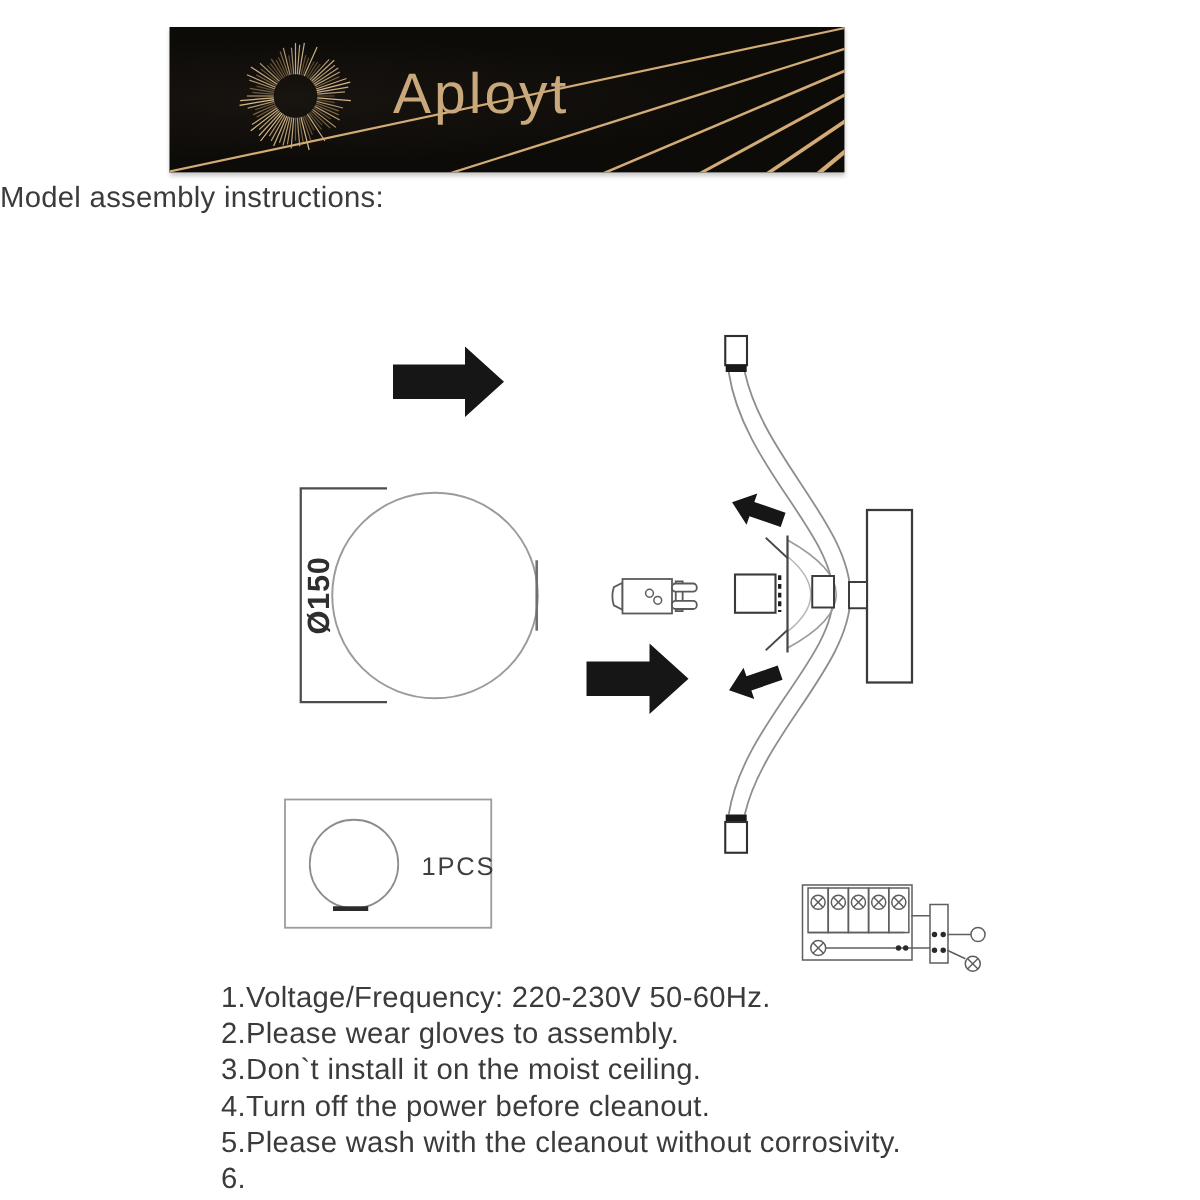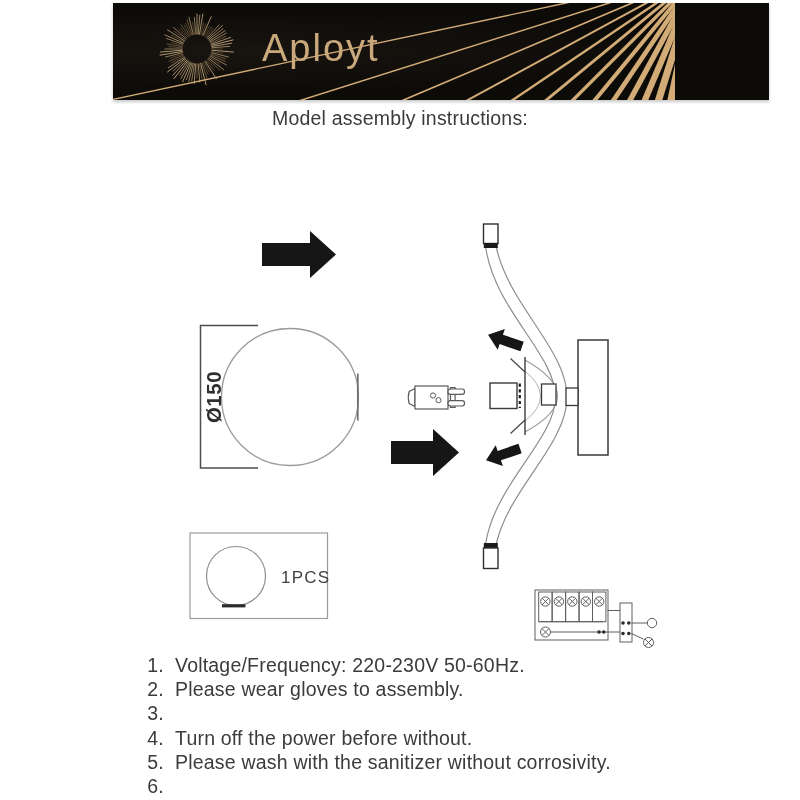--- a/index.html
+++ b/index.html
@@ -2,45 +2,45 @@
 <html style="--banner-bg: #0d0b08; --gold: #c9a87c; --ink: #3b3b3b;"><head>
 <meta charset="utf-8">
 <style>
   html,body{margin:0;padding:0;background:#fff;}
   .page{
     position:relative;width:800px;height:800px;background:#fff;overflow:hidden;
     font-family:"Liberation Sans",sans-serif;
   }
   
   .banner{
-    position:absolute;left:113px;top:3px;width:656px;height:97px;
+    position:absolute;left:113px;top:18px;width:450px;height:97px;
     background:radial-gradient(ellipse at 18% 50%, #181410 0%, var(--banner-bg,#0d0b08) 60%);
     overflow:hidden;box-shadow:0 2px 3px rgba(0,0,0,.22);
   }
   .banner svg{position:absolute;left:0;top:0;}
   .brand{
     position:absolute;left:149px;top:24px;
     font-size:38px;font-weight:400;letter-spacing:2px;
     color:var(--gold,#c9a87c);
   }
   
   .title{
-    position:absolute;left:0;top:107px;width:800px;text-align:center;
+    position:absolute;left:0;top:121px;width:800px;
     color:var(--ink,#3b3b3b);font-size:19.5px;line-height:22.5px;letter-spacing:.2px;
   }
   
   .diagram{position:absolute;left:0;top:200px;}
   
   .instructions{
     position:absolute;left:142px;top:653px;margin:0;padding:0;list-style:none;
     color:var(--ink,#3b3b3b);font-size:19.5px;line-height:24.2px;letter-spacing:.2px;
   }
   .instructions li{display:flex;}
   .instructions .num{width:22px;text-align:right;flex:0 0 auto;}
-  .instructions .txt{margin-left:11px;white-space:nowrap;}
+  .instructions .txt{white-space:nowrap;}
 </style>
 </head>
 <body>
 
 <div class="page">
 
   <header class="banner">
     <svg width="562" height="97" viewBox="0 0 562 97">
       <g id="sunburst-g">
           <line x1="98.5" y1="46.0" x2="110.0" y2="46.0" stroke="#ab8a5c" stroke-width="0.8" opacity="0.45"></line>
@@ -257,27 +257,28 @@
     <li>
         <span class="num">1.</span>
         <span class="txt">Voltage/Frequency: 220-230V 50-60Hz.</span>
       </li>
     <li>
         <span class="num">2.</span>
         <span class="txt">Please wear gloves to assembly.</span>
       </li>
     <li>
         <span class="num">3.</span>
+        <span class="txt">Don`t install it on the moist ceiling.</span>
       </li>
     <li>
         <span class="num">4.</span>
-        <span class="txt">Turn off the power before without.</span>
+        <span class="txt">Turn off the power before cleanout.</span>
       </li>
     <li>
         <span class="num">5.</span>
-        <span class="txt">Please wash with the sanitizer without corrosivity.</span>
+        <span class="txt">Please wash with the cleanout without corrosivity.</span>
       </li>
     <li>
         <span class="num">6.</span>
       </li>
   </ol>
 
 </div>
 
 </body></html>

